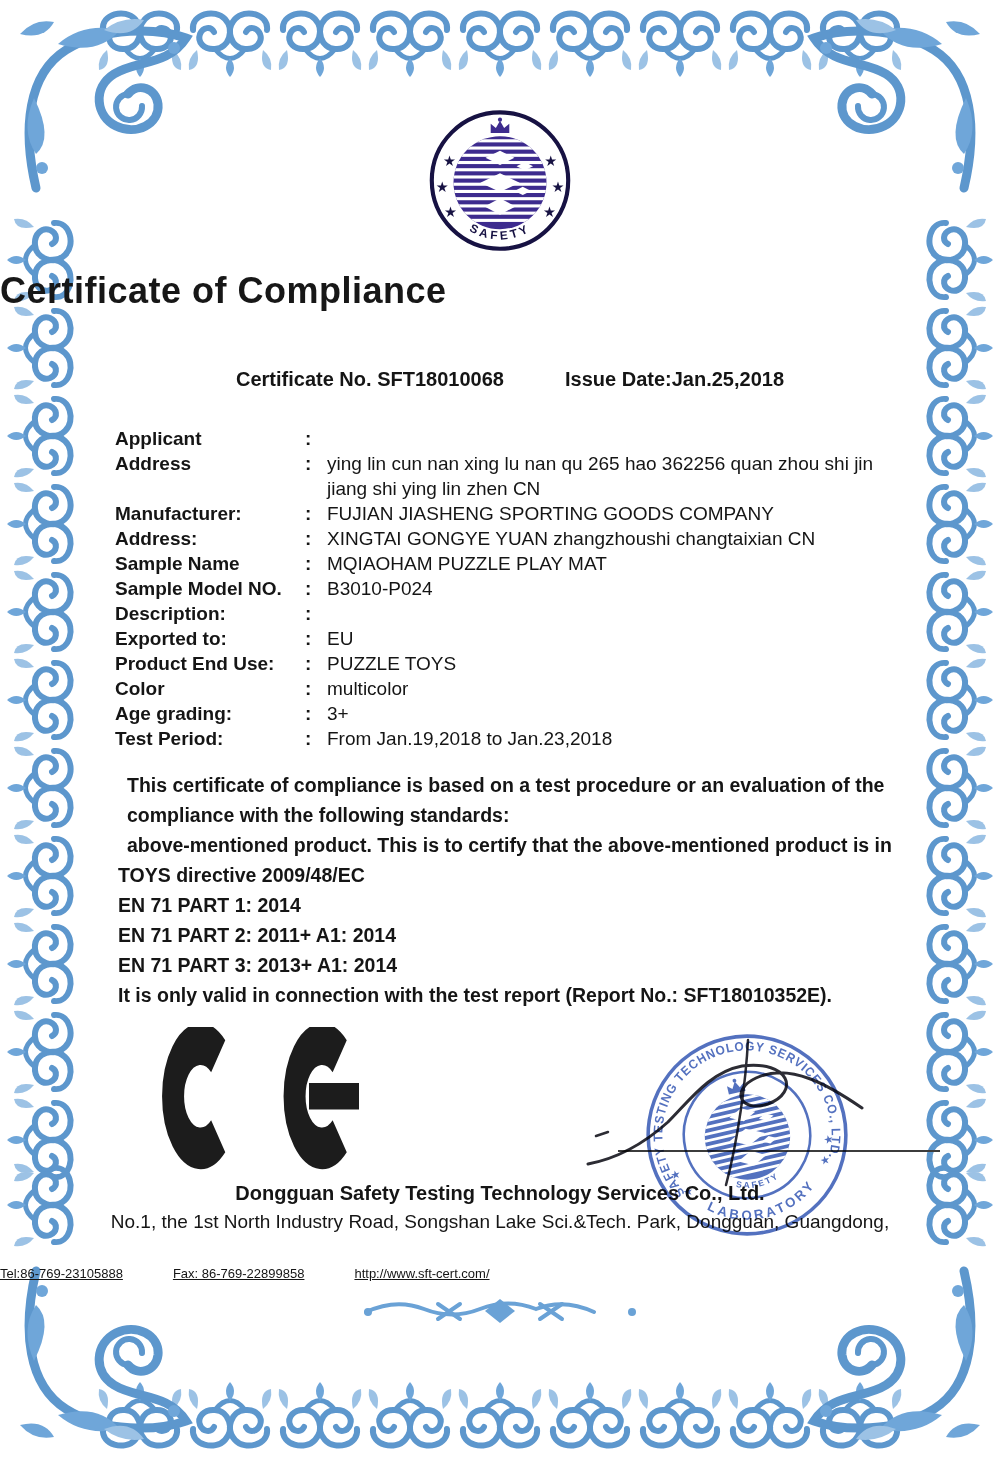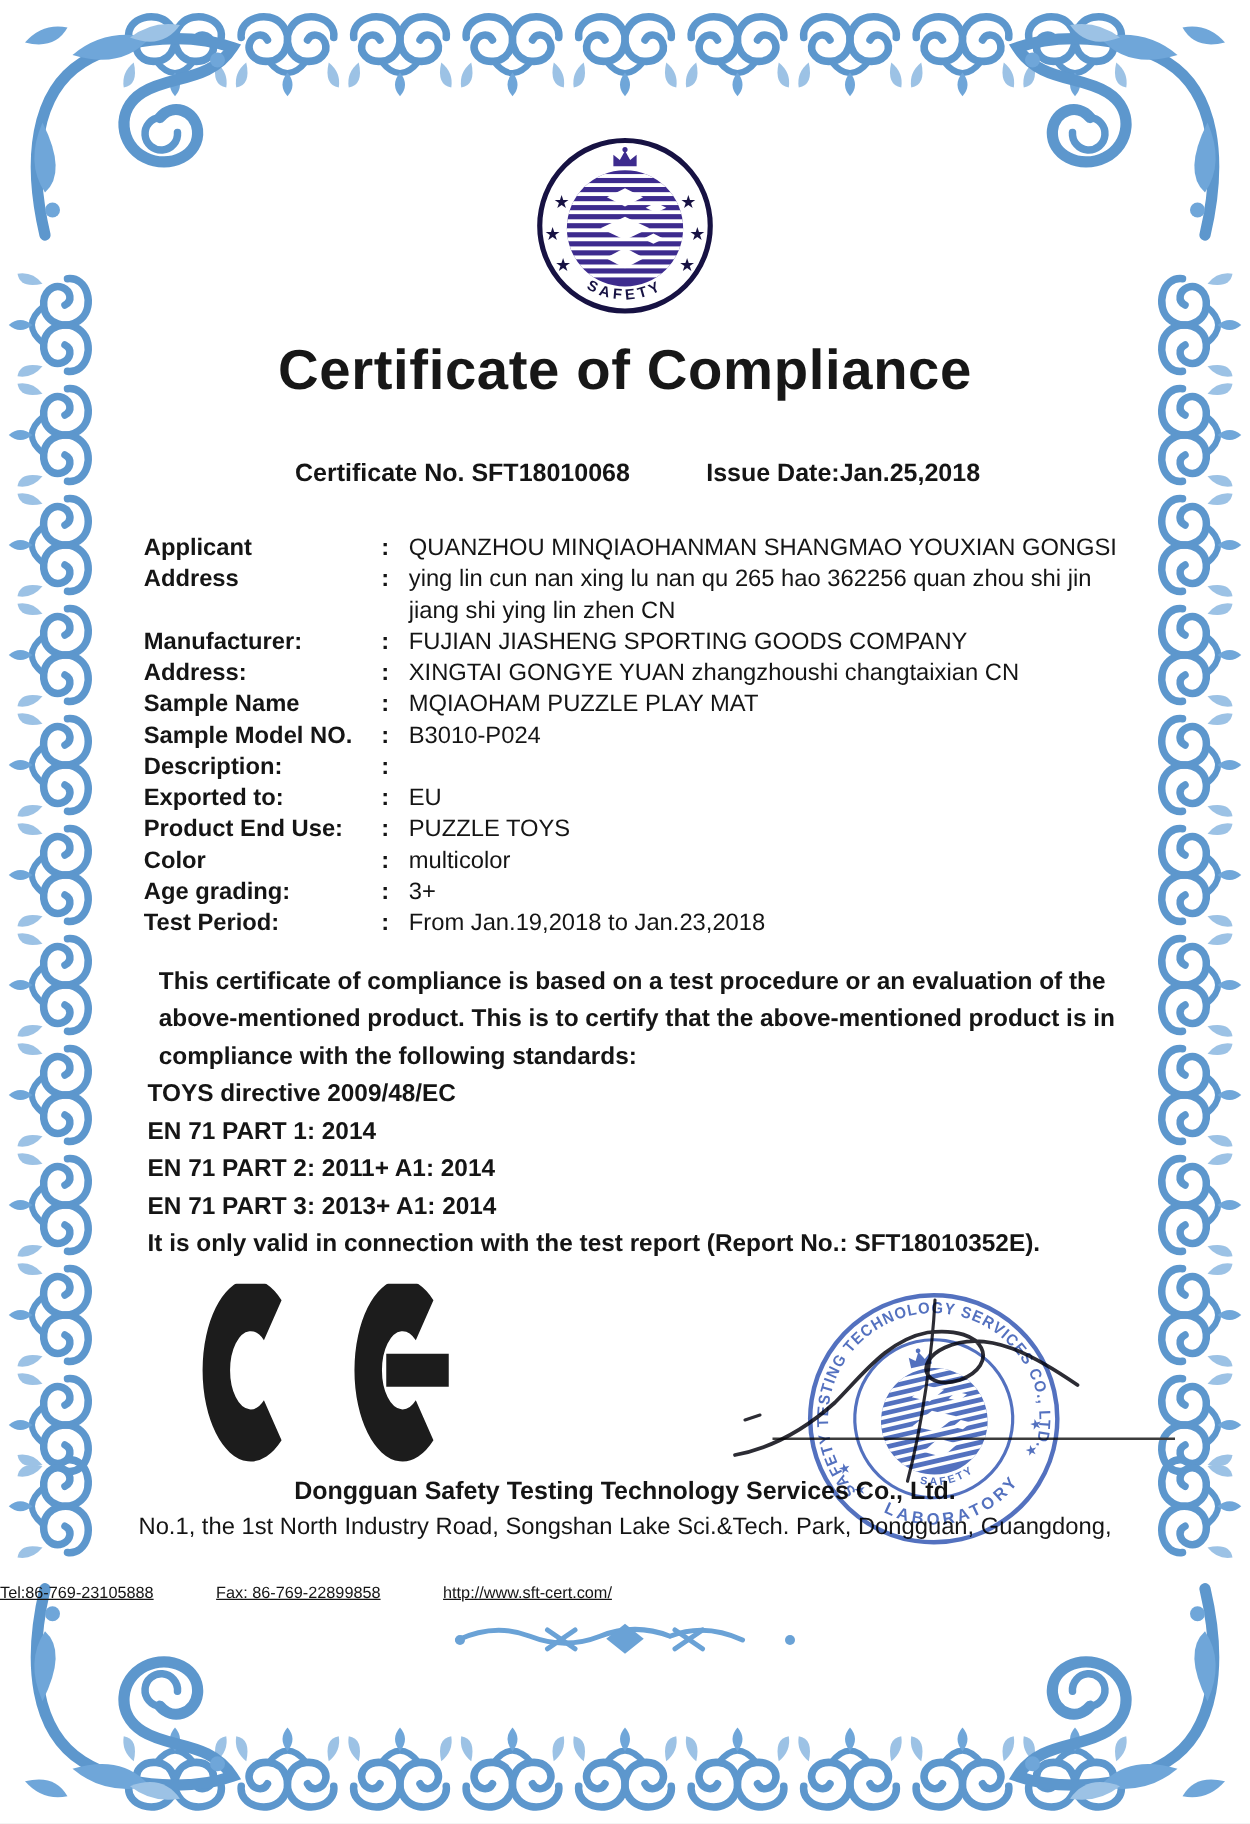--- a/index.html
+++ b/index.html
@@ -7,22 +7,22 @@
     position:relative;width:1000px;height:1459px;background:#ffffff;
     font-family:"Liberation Sans",sans-serif;color:#151515;overflow:hidden;
     margin:0 auto;
   }
   .border-svg{position:absolute;inset:0;z-index:1;}
   .content{position:absolute;inset:0;z-index:2;}
 
   .logo{position:absolute;top:100px;left:50%;transform:translateX(-50%);}
 
   .title{
-    position:absolute;top:270px;left:0;width:100%;text-align:center;
-    font-size:45px;font-weight:bold;color:#171717;letter-spacing:0.5px;
+    position:absolute;top:270px;left:0;width:100%;text-align:left;
+    font-size:36px;font-weight:bold;color:#171717;letter-spacing:0.5px;
   }
 
   .meta{position:absolute;top:368px;left:0;width:100%;font-size:20px;font-weight:bold;}
   .meta .cert-no{position:absolute;left:236px;white-space:nowrap;}
   .meta .issue-date{position:absolute;left:565px;white-space:nowrap;}
 
   .fields{position:absolute;top:426px;left:115px;width:790px;font-size:19px;line-height:25px;}
   .frow{display:flex;align-items:flex-start;}
   .flabel{width:190px;font-weight:bold;flex:none;}
   .fcolon{width:22px;font-weight:bold;flex:none;}
@@ -184,21 +184,20 @@
 
     <div class="meta">
       <span class="cert-no">Certificate No. SFT18010068</span>
       <span class="issue-date">Issue Date:Jan.25,2018</span>
     </div>
 
     <div class="fields">
       <div class="frow">
         <span class="flabel">Applicant</span>
         <span class="fcolon">:</span>
-        <span class="fvalue">QUANZHOU MINQIAOHANMAN SHANGMAO YOUXIAN GONGSI</span>
       </div>
       <div class="frow">
         <span class="flabel">Address</span>
         <span class="fcolon">:</span>
         <span class="fvalue">ying lin cun nan xing lu nan qu 265 hao 362256 quan zhou shi jin jiang shi ying lin zhen CN</span>
       </div>
       <div class="frow">
         <span class="flabel">Manufacturer:</span>
         <span class="fcolon">:</span>
         <span class="fvalue">FUJIAN JIASHENG SPORTING GOODS COMPANY</span>
@@ -244,22 +243,22 @@
       </div>
       <div class="frow">
         <span class="flabel">Test Period:</span>
         <span class="fcolon">:</span>
         <span class="fvalue">From Jan.19,2018 to Jan.23,2018</span>
       </div>
     </div>
 
     <div class="statement">
       <div class="sline">This certificate of compliance is based on a test procedure or an evaluation of the</div>
+      <div class="sline">compliance with the following standards:</div>
       <div class="sline">above-mentioned product. This is to certify that the above-mentioned product is in</div>
-      <div class="sline">compliance with the following standards:</div>
       <div class="std">TOYS directive 2009/48/EC</div>
       <div class="std">EN 71 PART 1: 2014</div>
       <div class="std">EN 71 PART 2: 2011+ A1: 2014</div>
       <div class="std">EN 71 PART 3: 2013+ A1: 2014</div>
       <div class="std">It is only valid in connection with the test report (Report No.: SFT18010352E).</div>
     </div>
 
     <svg class="ce" viewBox="0 0 212 77" preserveAspectRatio="none" xmlns="http://www.w3.org/2000/svg">
       <path d="M67.2,15.4 A27.5,27.5 0 1 0 67.2,57.6" fill="none" stroke="#1c1c1c" stroke-width="22"></path>
       <path d="M188.7,15.4 A27.5,27.5 0 1 0 188.7,57.6" fill="none" stroke="#1c1c1c" stroke-width="22"></path>

